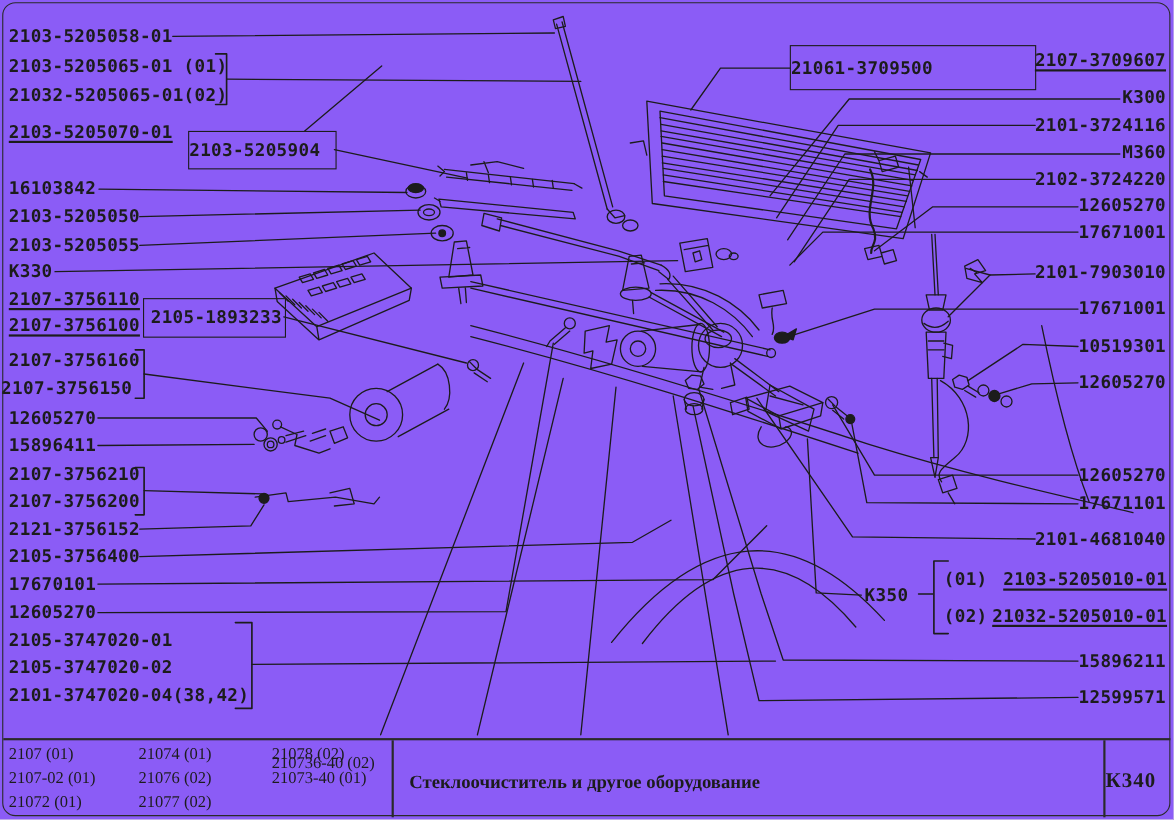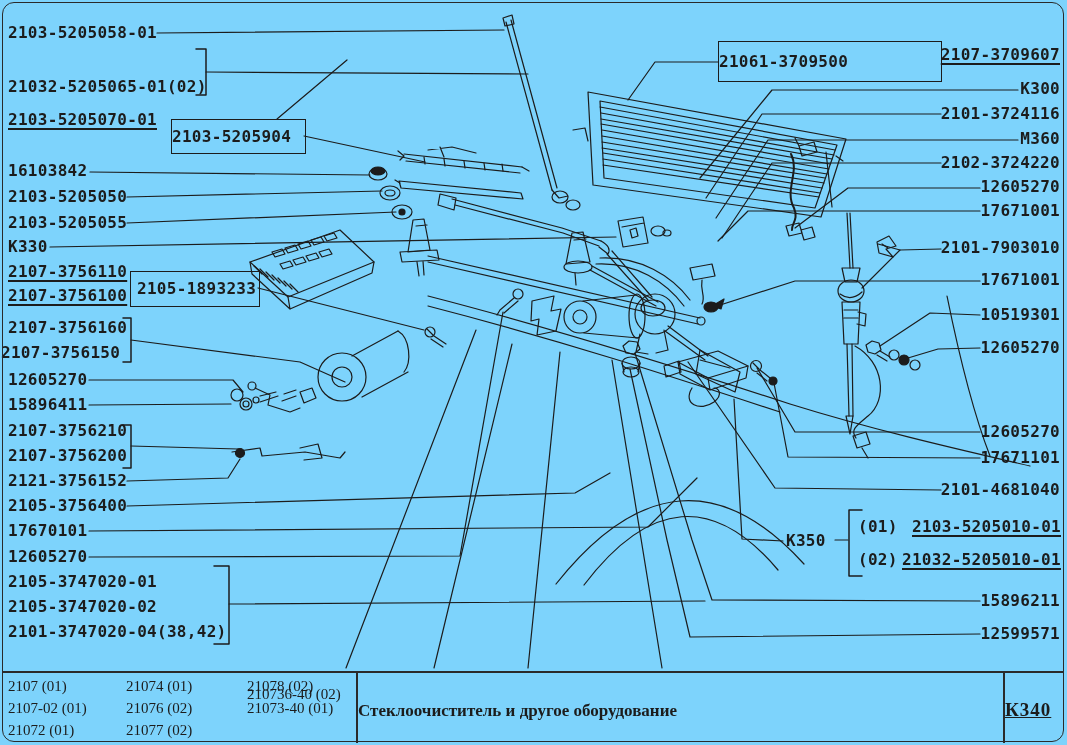--- a/index.html
+++ b/index.html
@@ -1,29 +1,29 @@
 <!DOCTYPE html>
 <html><head>
 <meta charset="utf-8">
 <style>
   html,body{margin:0;padding:0;background:#e8e8e4;}
-  #page{position:relative;width:1067px;height:745px;background:#7dd3fc;overflow:hidden;
+  #page{position:relative;width:1067px;height:745px;background:#8b5cf6;overflow:hidden;
         font-family:"DejaVu Sans Mono",monospace;color:#1c1c1c;}
   #frame{position:absolute;left:2px;top:2px;width:1060px;height:738px;border:1.6px solid #2a2a2a;border-radius:12px;pointer-events:none;}
   svg{position:absolute;left:0;top:0;}
   .lbl{position:absolute;height:22px;line-height:22px;font-size:16px;font-weight:bold;letter-spacing:.3px;white-space:nowrap;}
   .r{right:7px;text-align:right;}
   .u{text-decoration:underline;text-underline-offset:3px;text-decoration-thickness:1.5px;text-align:right;}
   .pbox{position:absolute;border:1.6px solid #1c1c1c;background:transparent;}
   .pbox .lbl{position:static;display:block;}
   .c{text-align:left;}
   
   .tb{position:absolute;font-family:"Liberation Serif",serif;font-size:15px;white-space:nowrap;height:22px;line-height:22px;}
   #tb-title{font-weight:bold;font-size:17px;}
-  #tb-code{font-weight:bold;font-size:19px;letter-spacing:1px;text-decoration:underline;}
+  #tb-code{font-weight:bold;font-size:19px;letter-spacing:1px;}
   .vline{position:absolute;width:2px;background:#2a2a2a;}
   .hline{position:absolute;height:2px;background:#2a2a2a;}
 </style>
 </head>
 <body>
 
 <div id="page">
 
   <svg width="1067" height="745" viewBox="0 0 1067 745">
     <g stroke="#1c1c1c" stroke-width="1.2" fill="none" stroke-linecap="round" stroke-linejoin="round">
@@ -228,20 +228,21 @@
         <path d="M428,306 C560,340 670,376 780,412"></path>
         <path d="M947,296 C960,360 976,420 990,456"></path>
         <path d="M556,584 Q680,428 804,564"></path>
         <path d="M584,585 Q682,456 778,570"></path>
         <path d="M476,330 L346,668 M512,344 L434,668 M560,352 L528,668 M612,360 L662,668"></path>
       </g>
     </g>
   </svg>
 
   <div class="lbl" style="left:8px;top:22px">2103-5205058-01</div>
+  <div class="lbl" style="left:8px;top:49px">2103-5205065-01 (01)</div>
   <div class="lbl" style="left:8px;top:76px">21032-5205065-01(02)</div>
   <div class="lbl u" style="left:8px;top:109px">2103-5205070-01</div>
   <div class="lbl" style="left:8px;top:160px">16103842</div>
   <div class="lbl" style="left:8px;top:186px">2103-5205050</div>
   <div class="lbl" style="left:8px;top:212px">2103-5205055</div>
   <div class="lbl" style="left:8px;top:236px">K330</div>
   <div class="lbl u" style="left:8px;top:261px">2107-3756110</div>
   <div class="lbl u" style="left:8px;top:285px">2107-3756100</div>
   <div class="lbl" style="left:8px;top:317px">2107-3756160</div>
   <div class="lbl" style="left:1px;top:342px">2107-3756150</div>
@@ -297,17 +298,17 @@
   <div class="tb" style="left:8px;top:675px">2107 (01)</div>
   <div class="tb" style="left:8px;top:697px">2107-02 (01)</div>
   <div class="tb" style="left:8px;top:719px">21072 (01)</div>
   <div class="tb" style="left:126px;top:675px">21074 (01)</div>
   <div class="tb" style="left:126px;top:697px">21076 (02)</div>
   <div class="tb" style="left:126px;top:719px">21077 (02)</div>
   <div class="tb" style="left:247px;top:675px">21078 (02)</div>
   <div class="tb" style="left:247px;top:697px">21073-40 (01)</div>
   <div class="tb" style="left:247px;top:683px">210736-40 (02)</div>
 
-  <div class="tb c" id="tb-title" style="left:358px;top:700px;width:644px">Стеклоочиститель и другое оборудование</div>
+  <div class="tb c" id="tb-title" style="left:372px;top:700px;width:644px">Стеклоочиститель и другое оборудование</div>
   <div class="tb c" id="tb-code" style="left:1005px;top:699px;width:58px">К340</div>
 
   <div id="frame"></div>
 </div>
 
 </body></html>

